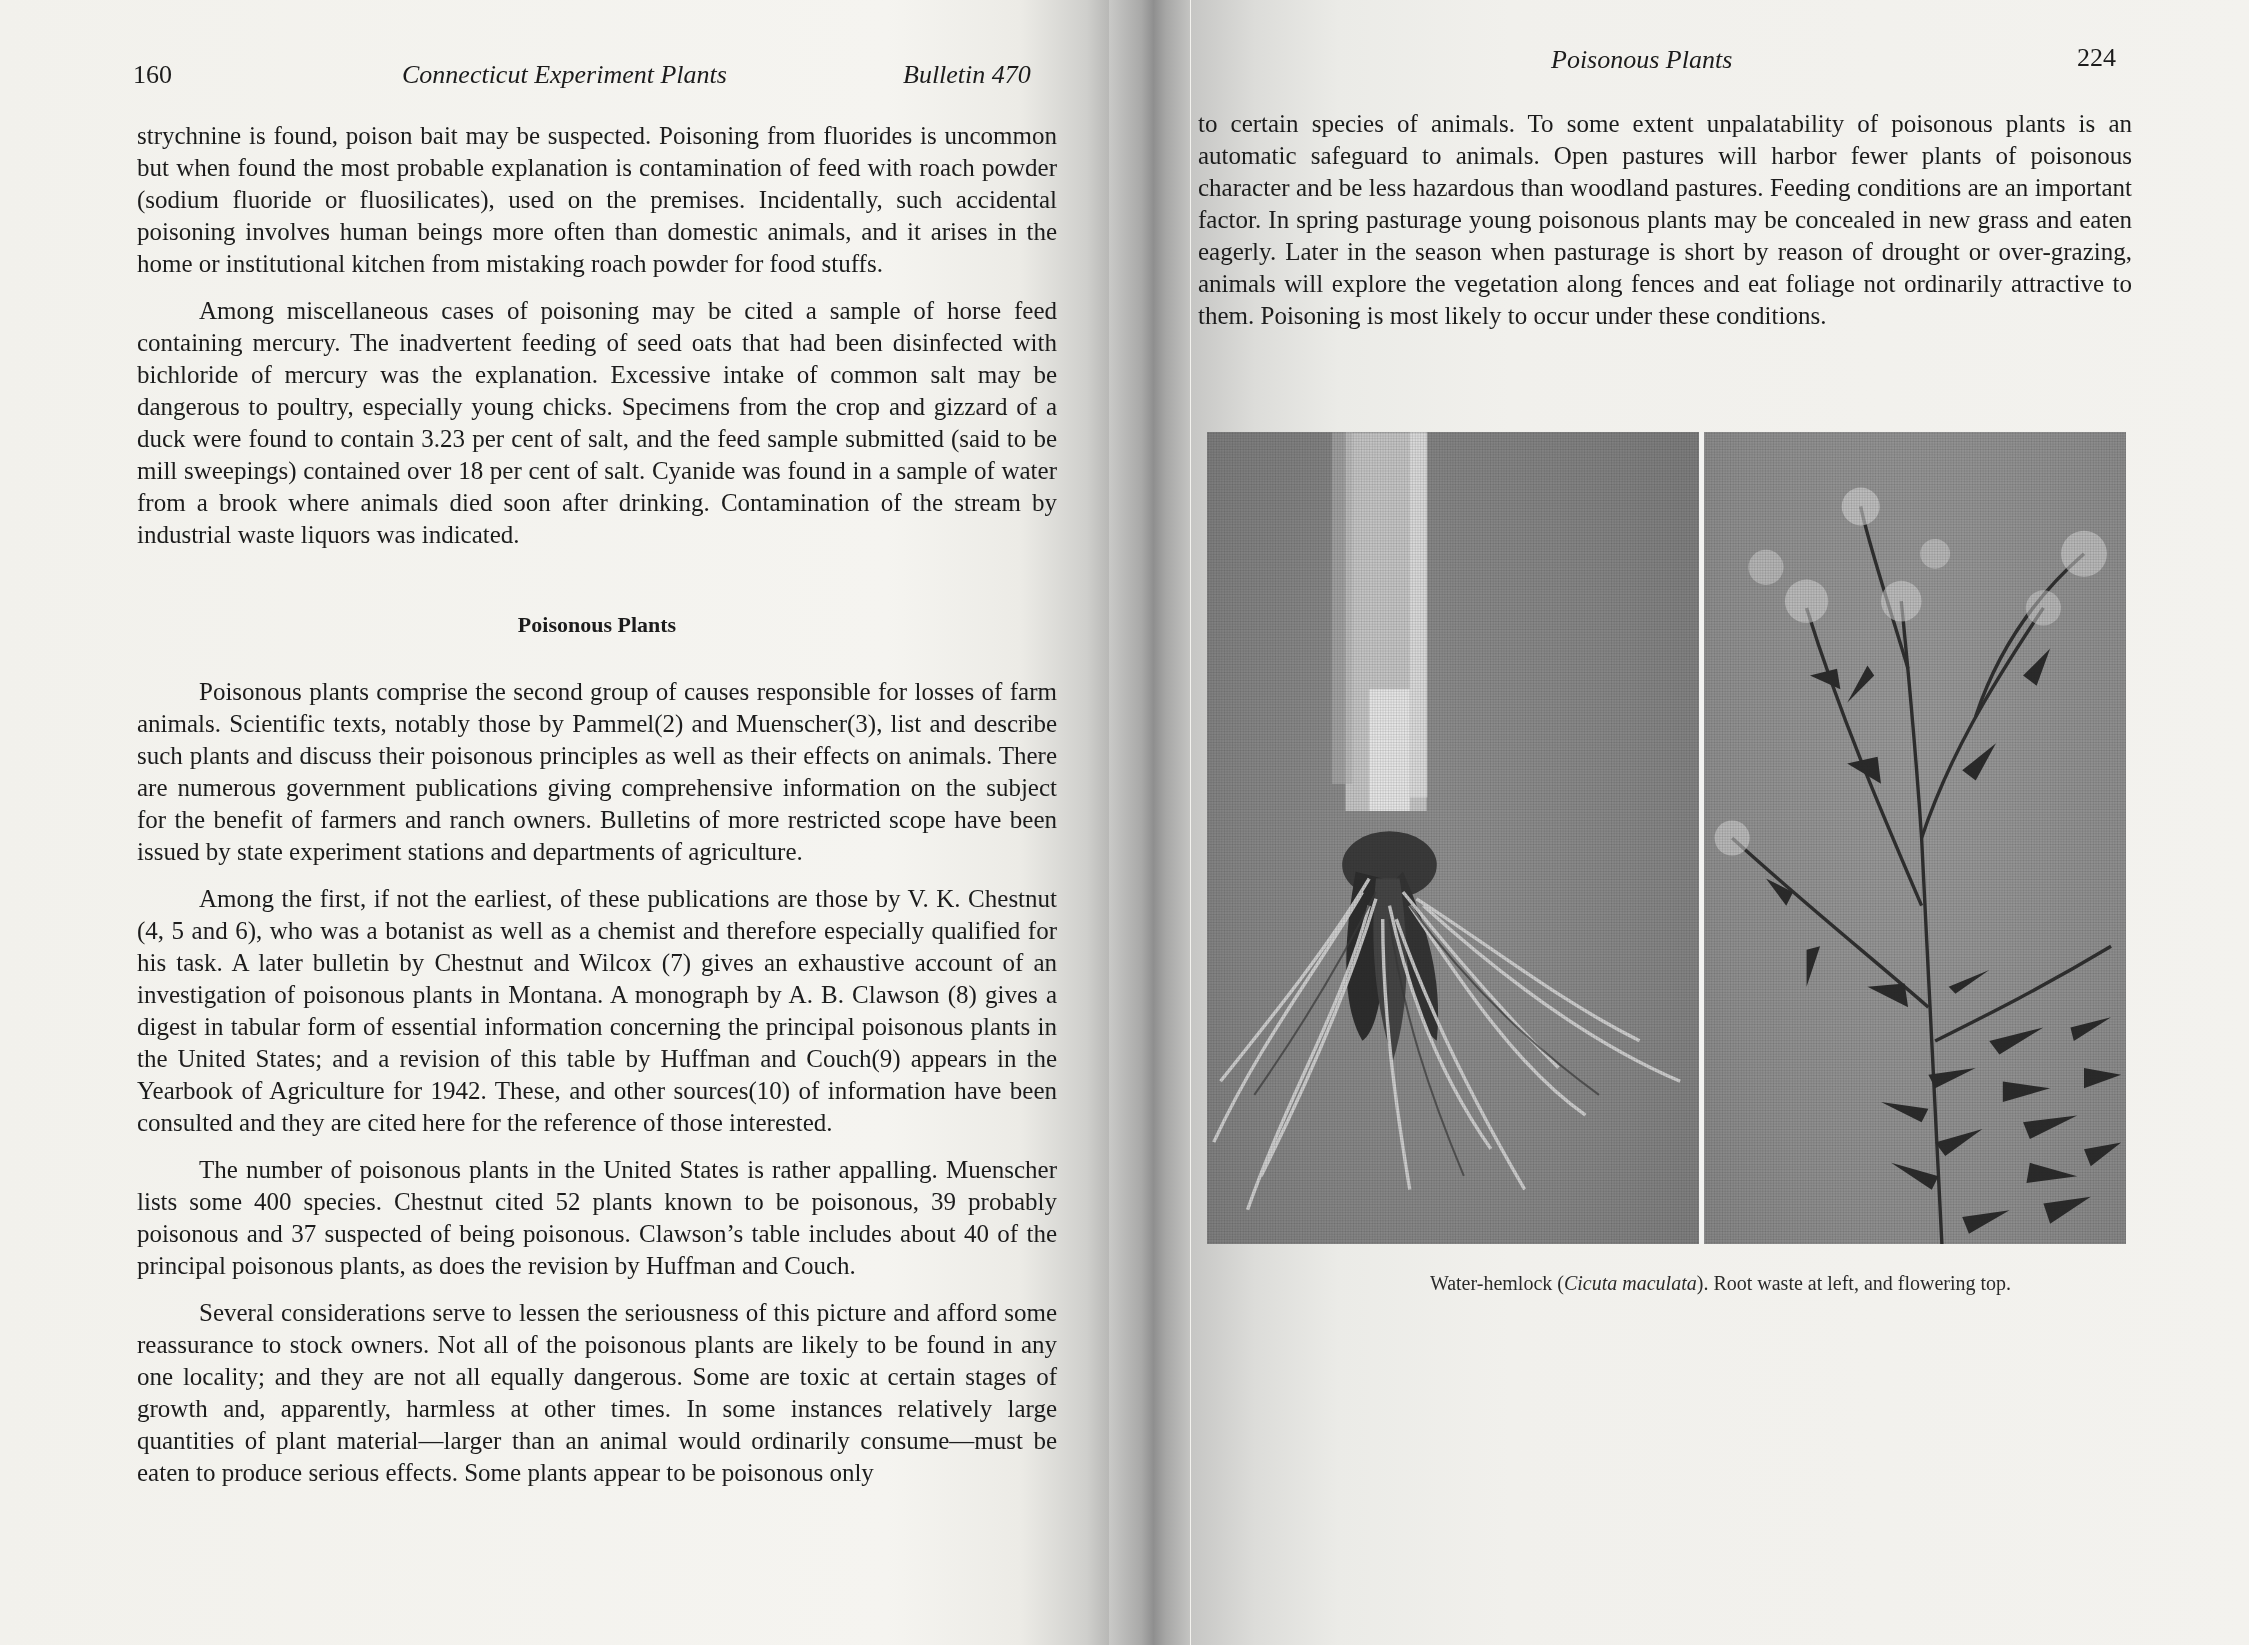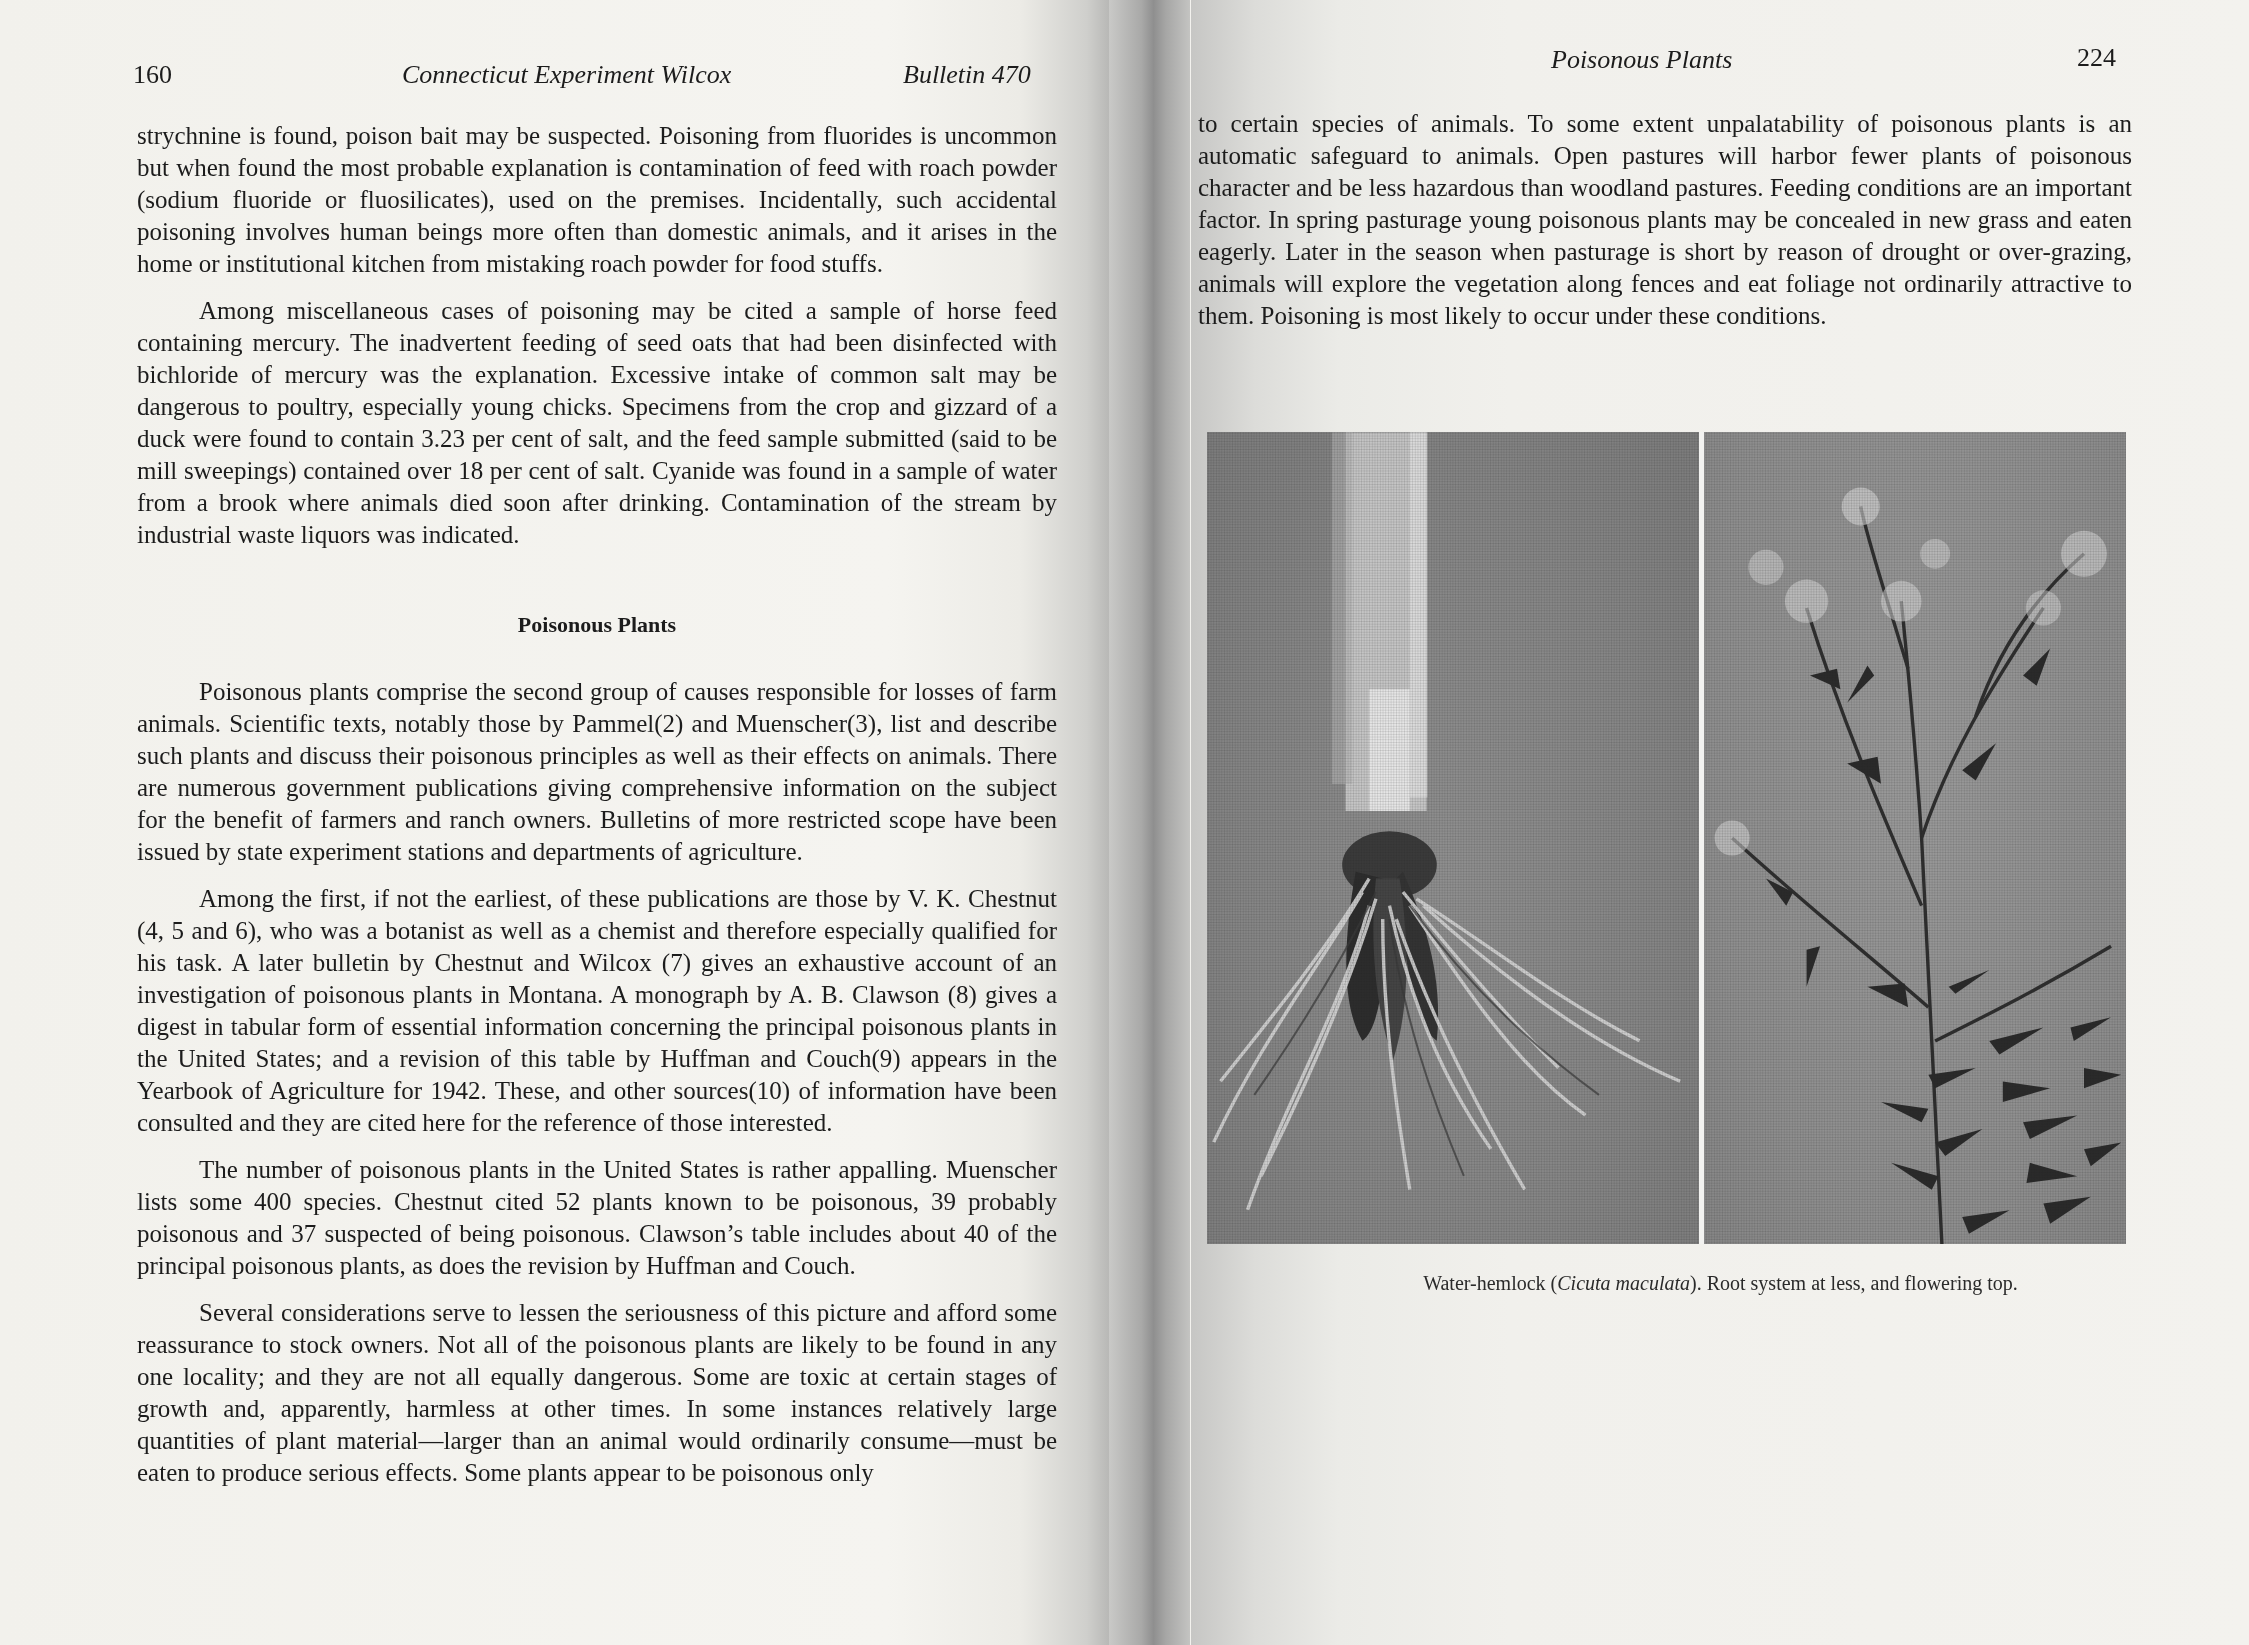--- a/index.html
+++ b/index.html
@@ -64,21 +64,21 @@
   .caption .sci { font-style: italic; }
   svg { display: block; }
 </style>
 </head>
 <body>
 
 <div class="spread">
 
   <div class="page page-left">
     <span class="running-head rh-folio" style="left:133px; top:62px;text-align:right;">160</span>
-    <span class="running-head rh-italic" style="left:402px; top:62px;">Connecticut Experiment Wilcox</span>
+    <span class="running-head rh-italic" style="left:402px; top:62px;">Connecticut Experiment Plants</span>
     <span class="running-head rh-italic" style="left:903px; top:62px;">Bulletin 470</span>
 
     <div class="text-block" style="left:137px; top:120px; width:920px;">
       <p class="noindent">strychnine is found, poison bait may be suspected. Poisoning from fluorides is uncommon but when found the most probable explanation is contamination of feed with roach powder (sodium fluoride or fluosilicates), used on the premises. Incidentally, such accidental poisoning involves human beings more often than domestic animals, and it arises in the home or institutional kitchen from mistaking roach powder for food stuffs.</p>
       <p class="indent">Among miscellaneous cases of poisoning may be cited a sample of horse feed containing mercury. The inadvertent feeding of seed oats that had been disinfected with bichloride of mercury was the explanation. Excessive intake of common salt may be dangerous to poultry, especially young chicks. Specimens from the crop and gizzard of a duck were found to contain 3.23 per cent of salt, and the feed sample submitted (said to be mill sweepings) contained over 18 per cent of salt. Cyanide was found in a sample of water from a brook where animals died soon after drinking. Contamination of the stream by industrial waste liquors was indicated.</p>
       <div class="section-heading">Poisonous Plants</div>
       <p class="indent">Poisonous plants comprise the second group of causes responsible for losses of farm animals. Scientific texts, notably those by Pammel(2) and Muenscher(3), list and describe such plants and discuss their poisonous principles as well as their effects on animals. There are numerous government publications giving comprehensive information on the subject for the benefit of farmers and ranch owners. Bulletins of more restricted scope have been issued by state experiment stations and departments of agriculture.</p>
       <p class="indent">Among the first, if not the earliest, of these publications are those by V. K. Chestnut (4, 5 and 6), who was a botanist as well as a chemist and therefore especially qualified for his task. A later bulletin by Chestnut and Wilcox (7) gives an exhaustive account of an investigation of poisonous plants in Montana. A monograph by A. B. Clawson (8) gives a digest in tabular form of essential information concerning the principal poisonous plants in the United States; and a revision of this table by Huffman and Couch(9) appears in the Yearbook of Agriculture for 1942. These, and other sources(10) of information have been consulted and they are cited here for the reference of those interested.</p>
       <p class="indent">The number of poisonous plants in the United States is rather appalling. Muenscher lists some 400 species. Chestnut cited 52 plants known to be poisonous, 39 probably poisonous and 37 suspected of being poisonous. Clawson’s table includes about 40 of the principal poisonous plants, as does the revision by Huffman and Couch.</p>
       <p class="indent">Several considerations serve to lessen the seriousness of this picture and afford some reassurance to stock owners. Not all of the poisonous plants are likely to be found in any one locality; and they are not all equally dangerous. Some are toxic at certain stages of growth and, apparently, harmless at other times. In some instances relatively large quantities of plant material—larger than an animal would ordinarily consume—must be eaten to produce serious effects. Some plants appear to be poisonous only</p>
@@ -183,16 +183,16 @@
           <circle cx="500" cy="260" r="26" opacity="0.5"></circle>
           <circle cx="40" cy="600" r="26" opacity="0.55"></circle>
           <circle cx="340" cy="180" r="22" opacity="0.5"></circle>
         </g>
       </svg>
       <div class="halftone"></div>
     </div>
   </div>
 
   <div class="caption">
-    <span>Water-hemlock (</span><span class="sci">Cicuta maculata</span><span>). Root system at less, and flowering top.</span>
+    <span>Water-hemlock (</span><span class="sci">Cicuta maculata</span><span>). Root waste at left, and flowering top.</span>
   </div>
 </div>
 
 
 </body></html>

